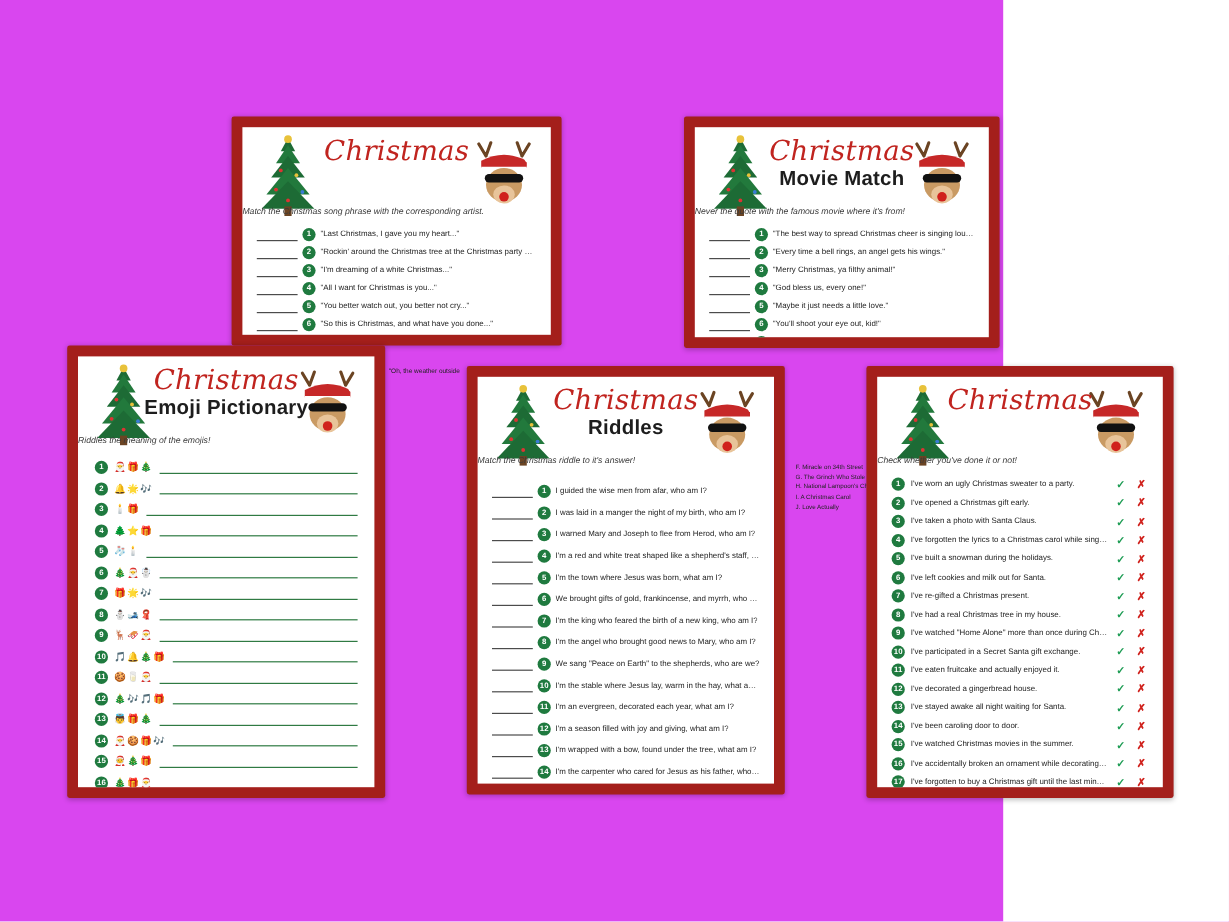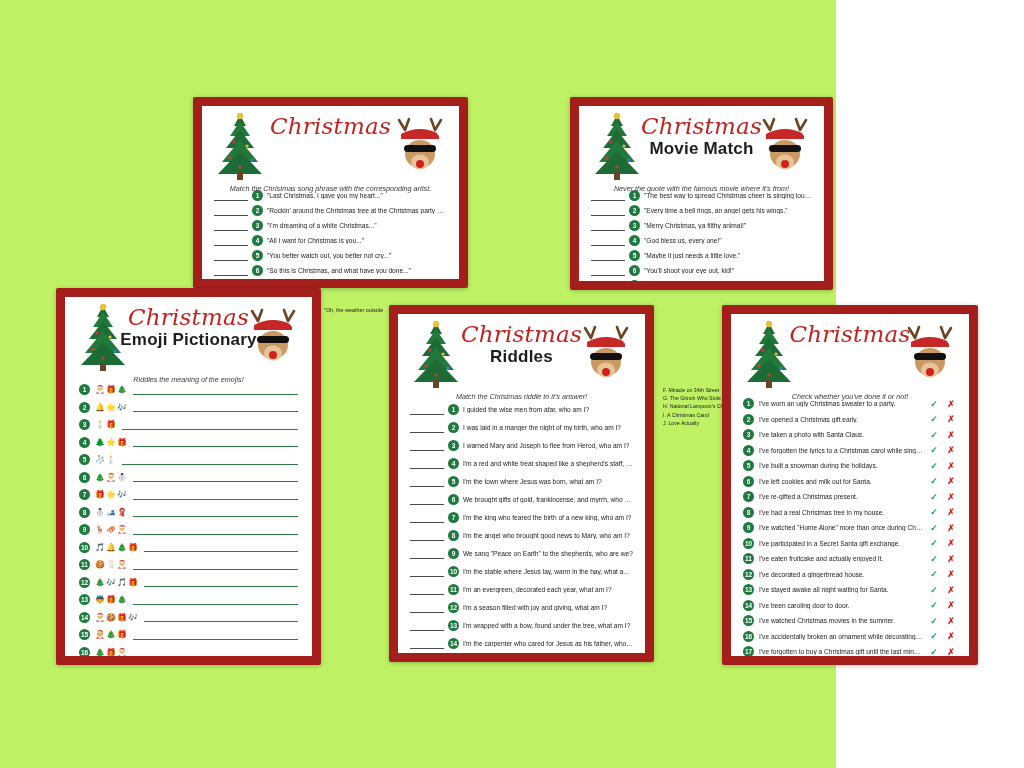--- a/index.html
+++ b/index.html
@@ -8,21 +8,21 @@
     width: 1024px;
     height: 768px;
     background: #ffffff;
     font-family: "Liberation Sans", sans-serif;
     overflow: hidden;
   }
   #stage {
     position: relative;
     width: 836px;
     height: 768px;
-    background: #bef264;
+    background: #d946ef;
   }
 
   
   .card {
     position: absolute;
     background: #a41f1b;
     border-radius: 2px;
     box-shadow: 0 1px 4px rgba(0,0,0,0.25);
     overflow: hidden;
   }
@@ -53,25 +53,25 @@
   }
   .title-sub {
     font-family: "Liberation Sans", sans-serif;
     font-weight: bold;
     color: #1d1d1d;
     font-size: 17px;
     line-height: 19px;
     letter-spacing: 0.2px;
   }
   .instructions {
-    text-align: center;
+    text-align: left;
     font-size: 7.2px;
     color: #3a3a3a;
     font-style: italic;
-    margin-top: 16px;
+    margin-top: 3px;
   }
 
   
   .tree { position: absolute; left: 10px; top: 6px; width: 56px; height: 70px; }
   .deer { position: absolute; right: 10px; top: 8px; width: 58px; height: 62px; }
 
   
   .qlist { margin-top: 4px; }
   .qrow {
     display: flex;

